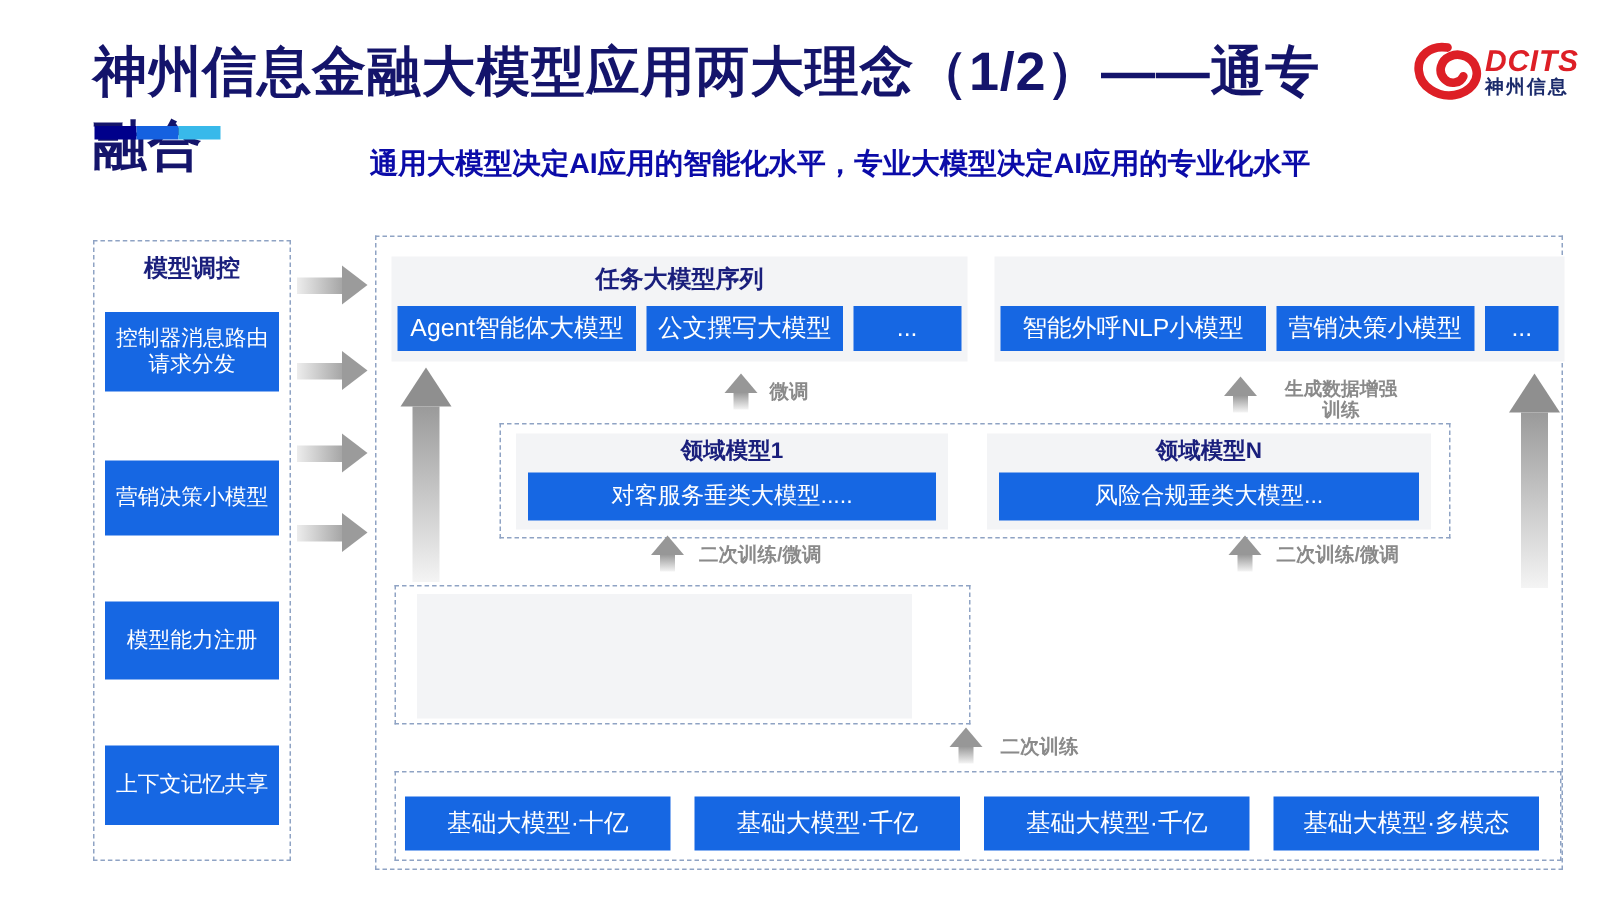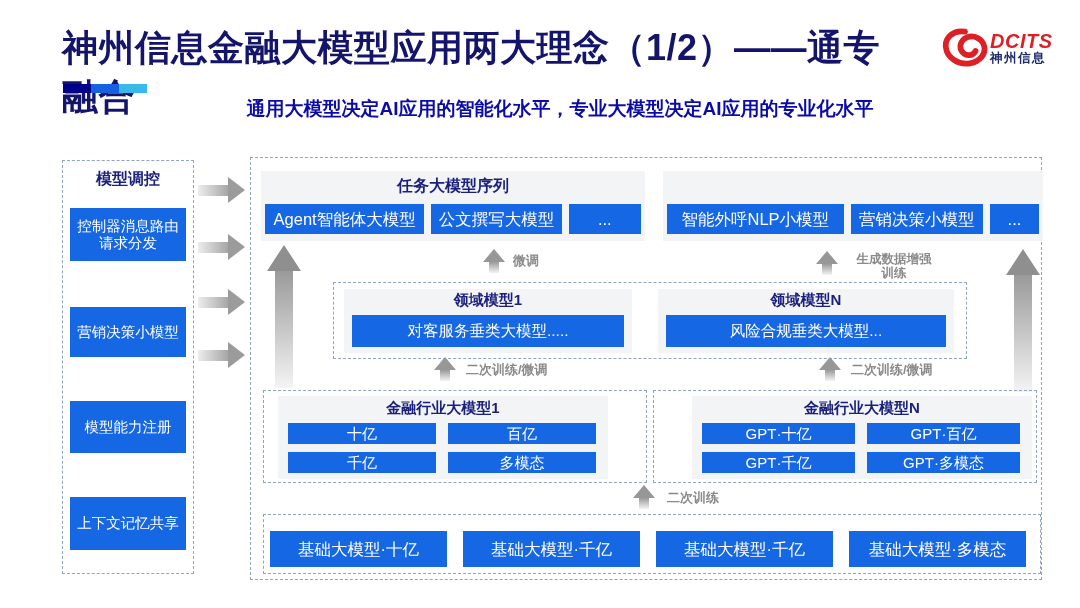--- a/index.html
+++ b/index.html
@@ -184,38 +184,20 @@
       </div>
     <div class="abs arr-label" style="left:215px;top:203px;">二次训练/微调</div>
     <div class="abs arr-up small" style="left:568px;top:199px;">
         <i class="head"></i>
         <i class="shaft"></i>
       </div>
     <div class="abs arr-label" style="left:600px;top:203px;">二次训练/微调</div>
 
     <div class="abs dashed industry-wrap" style="left:12px;">
       <div class="industrypanel gray-panel" style="left:14px;width:330px;">
-        <div class="panel-title">金融行业大模型1</div>
-        <div class="grid">
-          <div class="bluebox">十亿</div>
-          <div class="bluebox">百亿</div>
-          <div class="bluebox">千亿</div>
-          <div class="bluebox">多模态</div>
-        </div>
-      </div>
-    </div>
-    <div class="abs dashed industry-wrap" style="left:402px;">
-      <div class="industrypanel gray-panel" style="left:38px;width:340px;">
-        <div class="panel-title">金融行业大模型N</div>
-        <div class="grid">
-          <div class="bluebox">GPT·十亿</div>
-          <div class="bluebox">GPT·百亿</div>
-          <div class="bluebox">GPT·千亿</div>
-          <div class="bluebox">GPT·多模态</div>
-        </div>
       </div>
     </div>
 
     <div class="abs arr-up small" style="left:382px;top:327px;">
         <i class="head"></i>
         <i class="shaft"></i>
       </div>
     <div class="abs arr-label" style="left:416px;top:331px;">二次训练</div>
 
     <div id="base-wrap" class="abs dashed">

